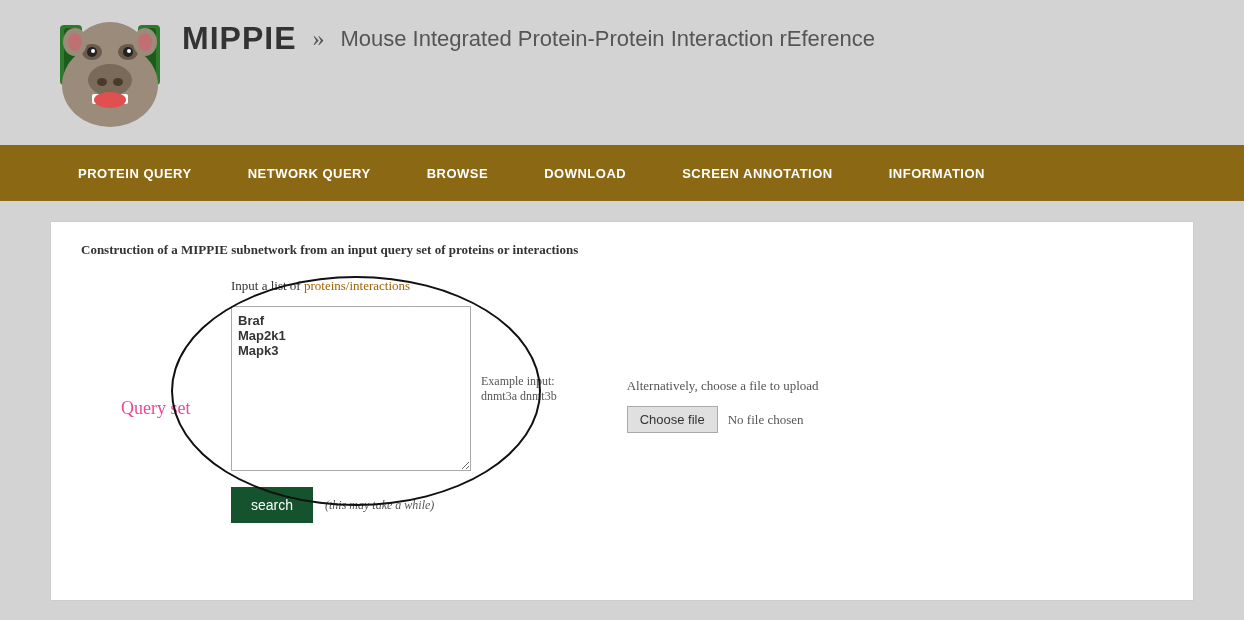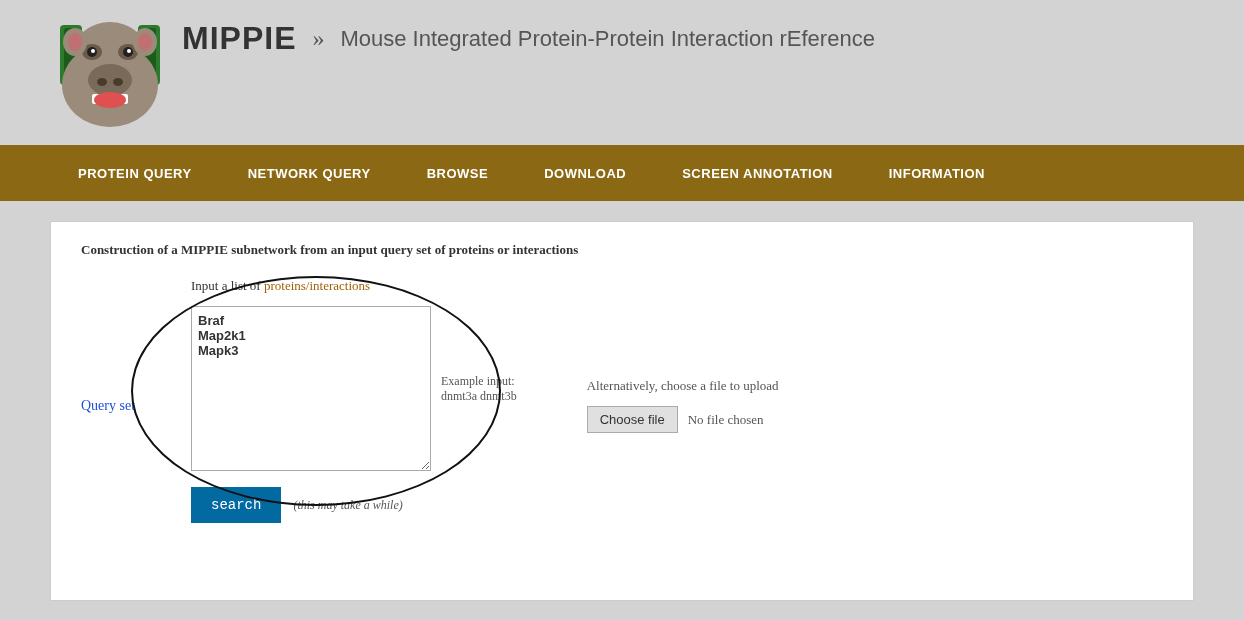--- a/index.html
+++ b/index.html
@@ -90,25 +90,26 @@
 
     
     .form-row {
       display: flex;
       align-items: flex-start;
       gap: 30px;
       margin-top: 10px;
     }
 
     .query-label {
-      font-size: 14px;
-      color: #1d4ed8;
+      font-size: 18px;
+      color: #ec4899;
       white-space: nowrap;
       padding-top: 120px;
       min-width: 80px;
+      margin-left: 40px;
     }
 
     .input-section {
       display: flex;
       flex-direction: column;
       gap: 8px;
       position: relative;
     }
 
     .input-label {
@@ -168,27 +169,27 @@
     }
 
     .search-row {
       display: flex;
       align-items: center;
       gap: 12px;
       margin-top: 8px;
     }
 
     .search-btn {
-      background-color: #0369a1;
+      background-color: #14532d;
       color: #fff;
       border: none;
       padding: 10px 20px;
       font-size: 14px;
       cursor: pointer;
-      font-family: Liberation Mono, monospace;
+      font-family: Liberation Sans, sans-serif;
     }
 
     .search-note {
       font-size: 12px;
       color: #555;
       font-style: italic;
     }
 
     
     .upload-section {

